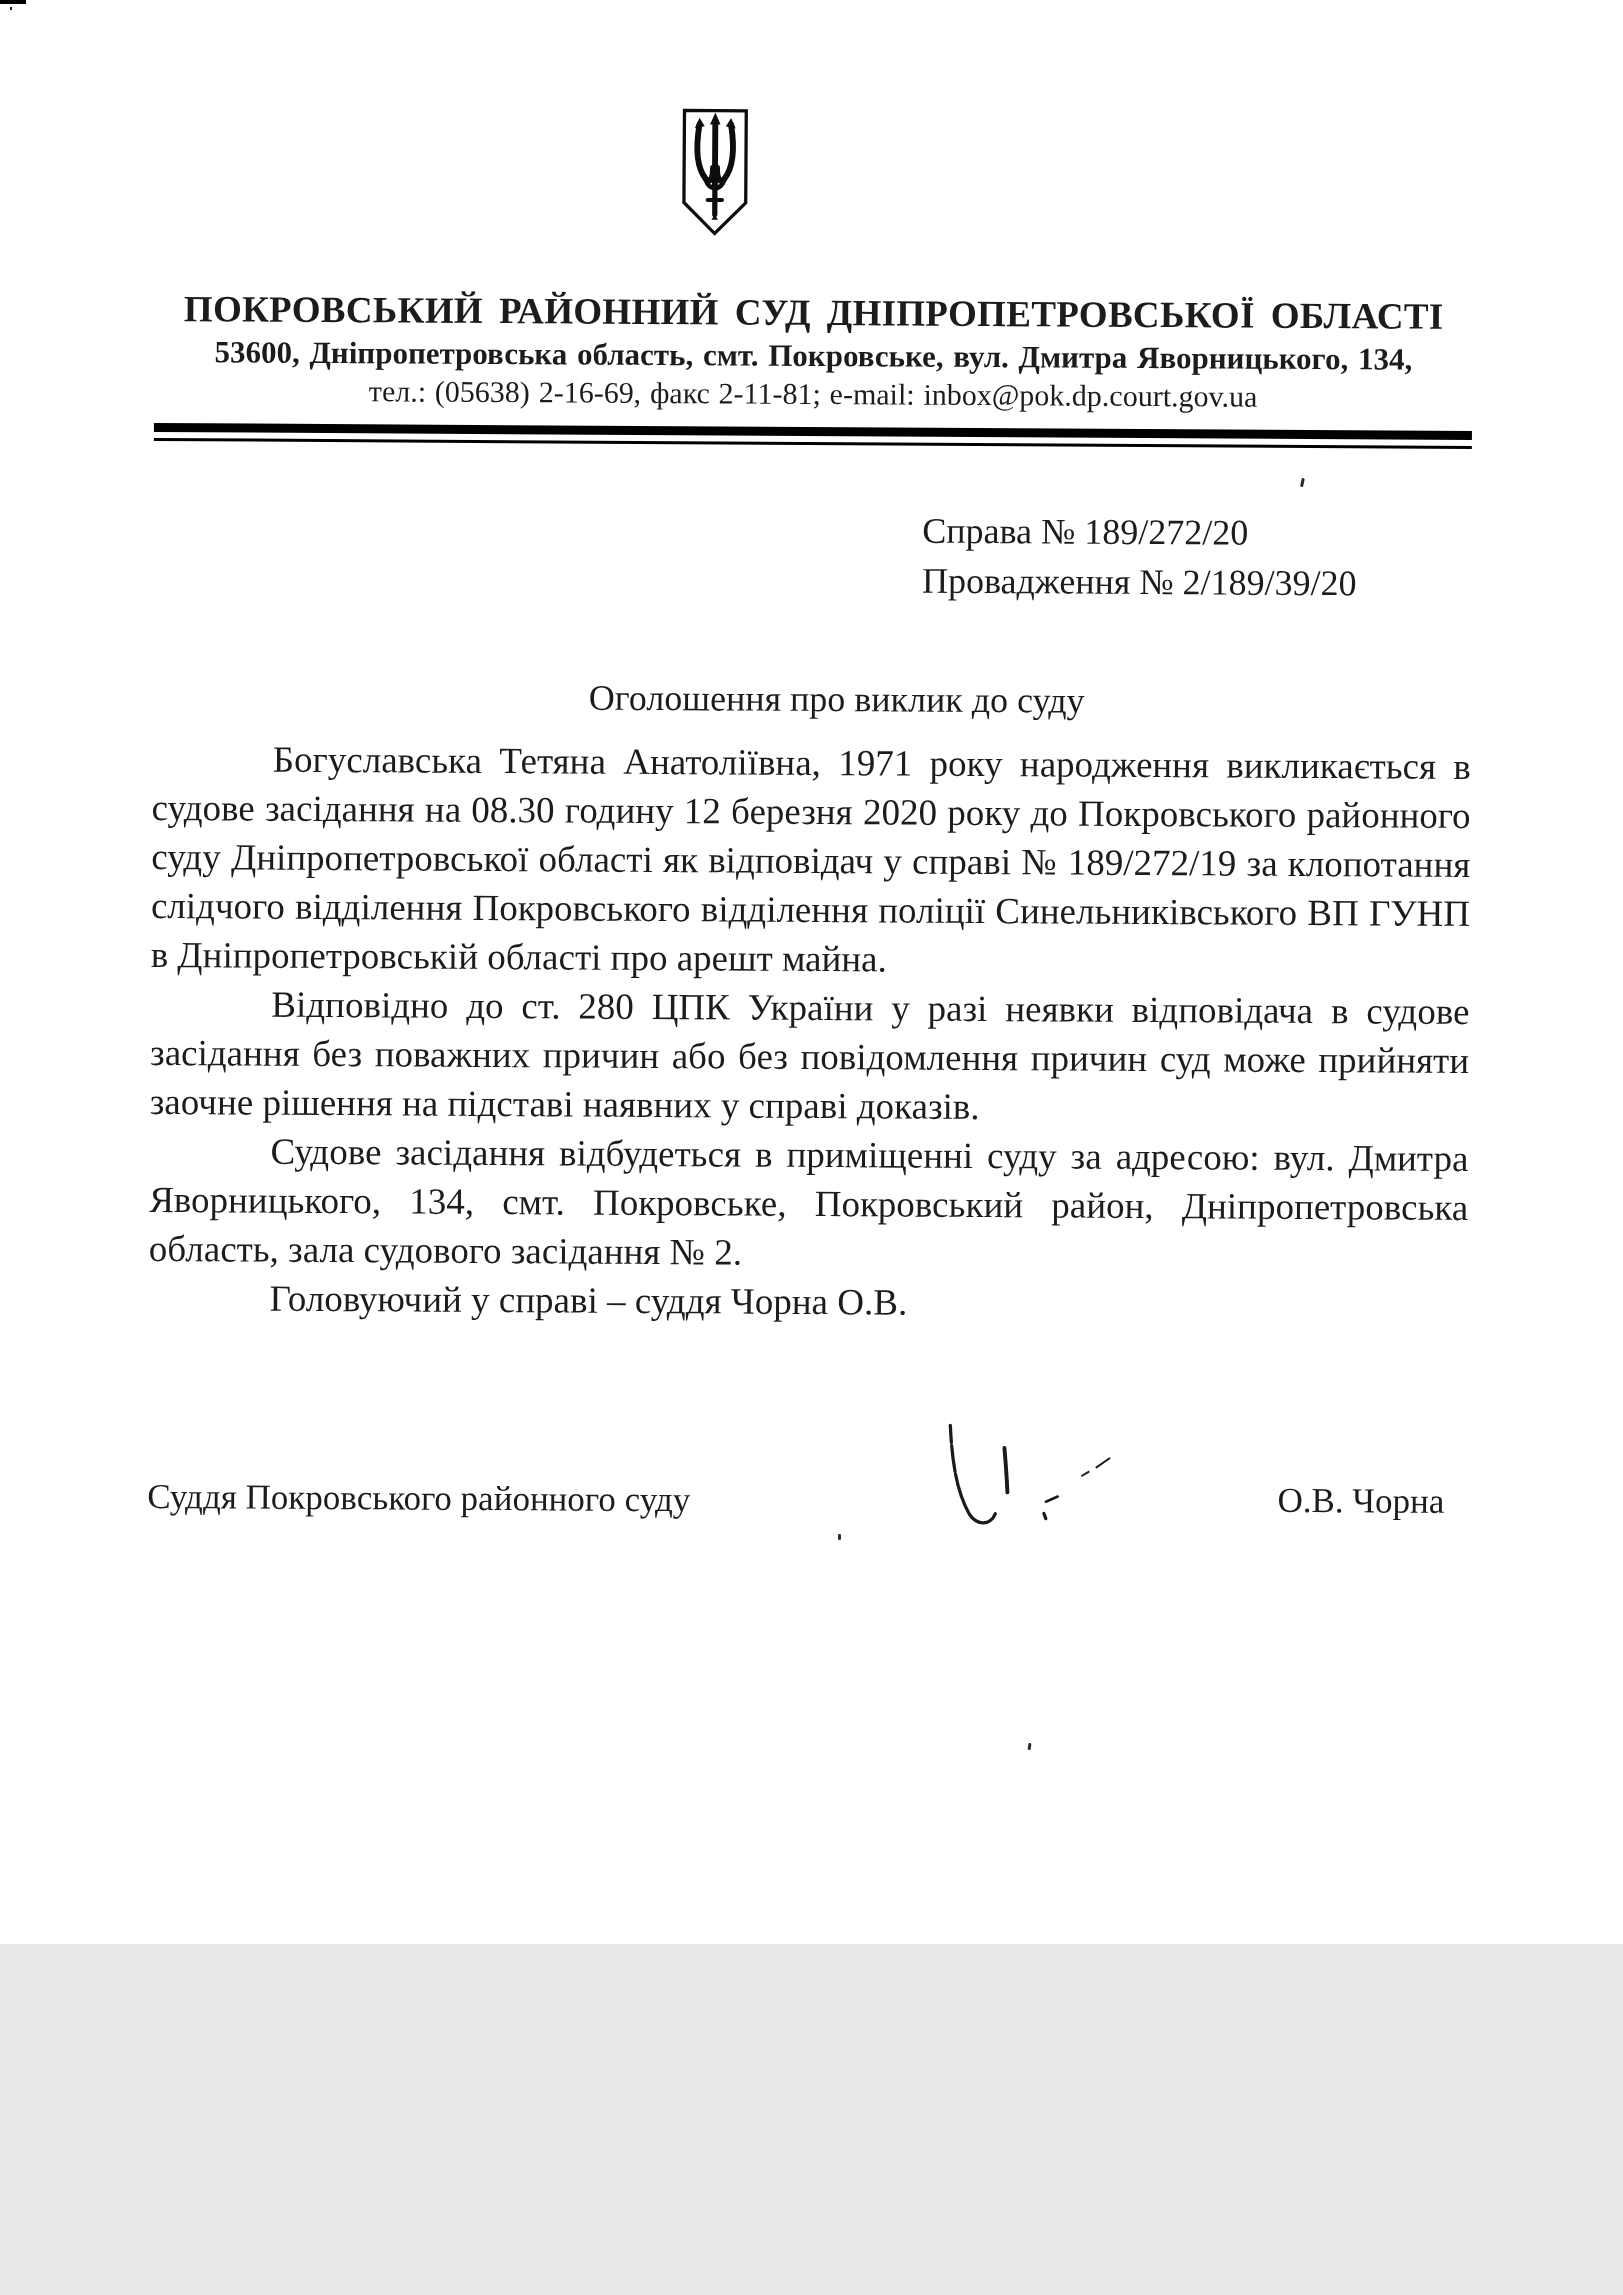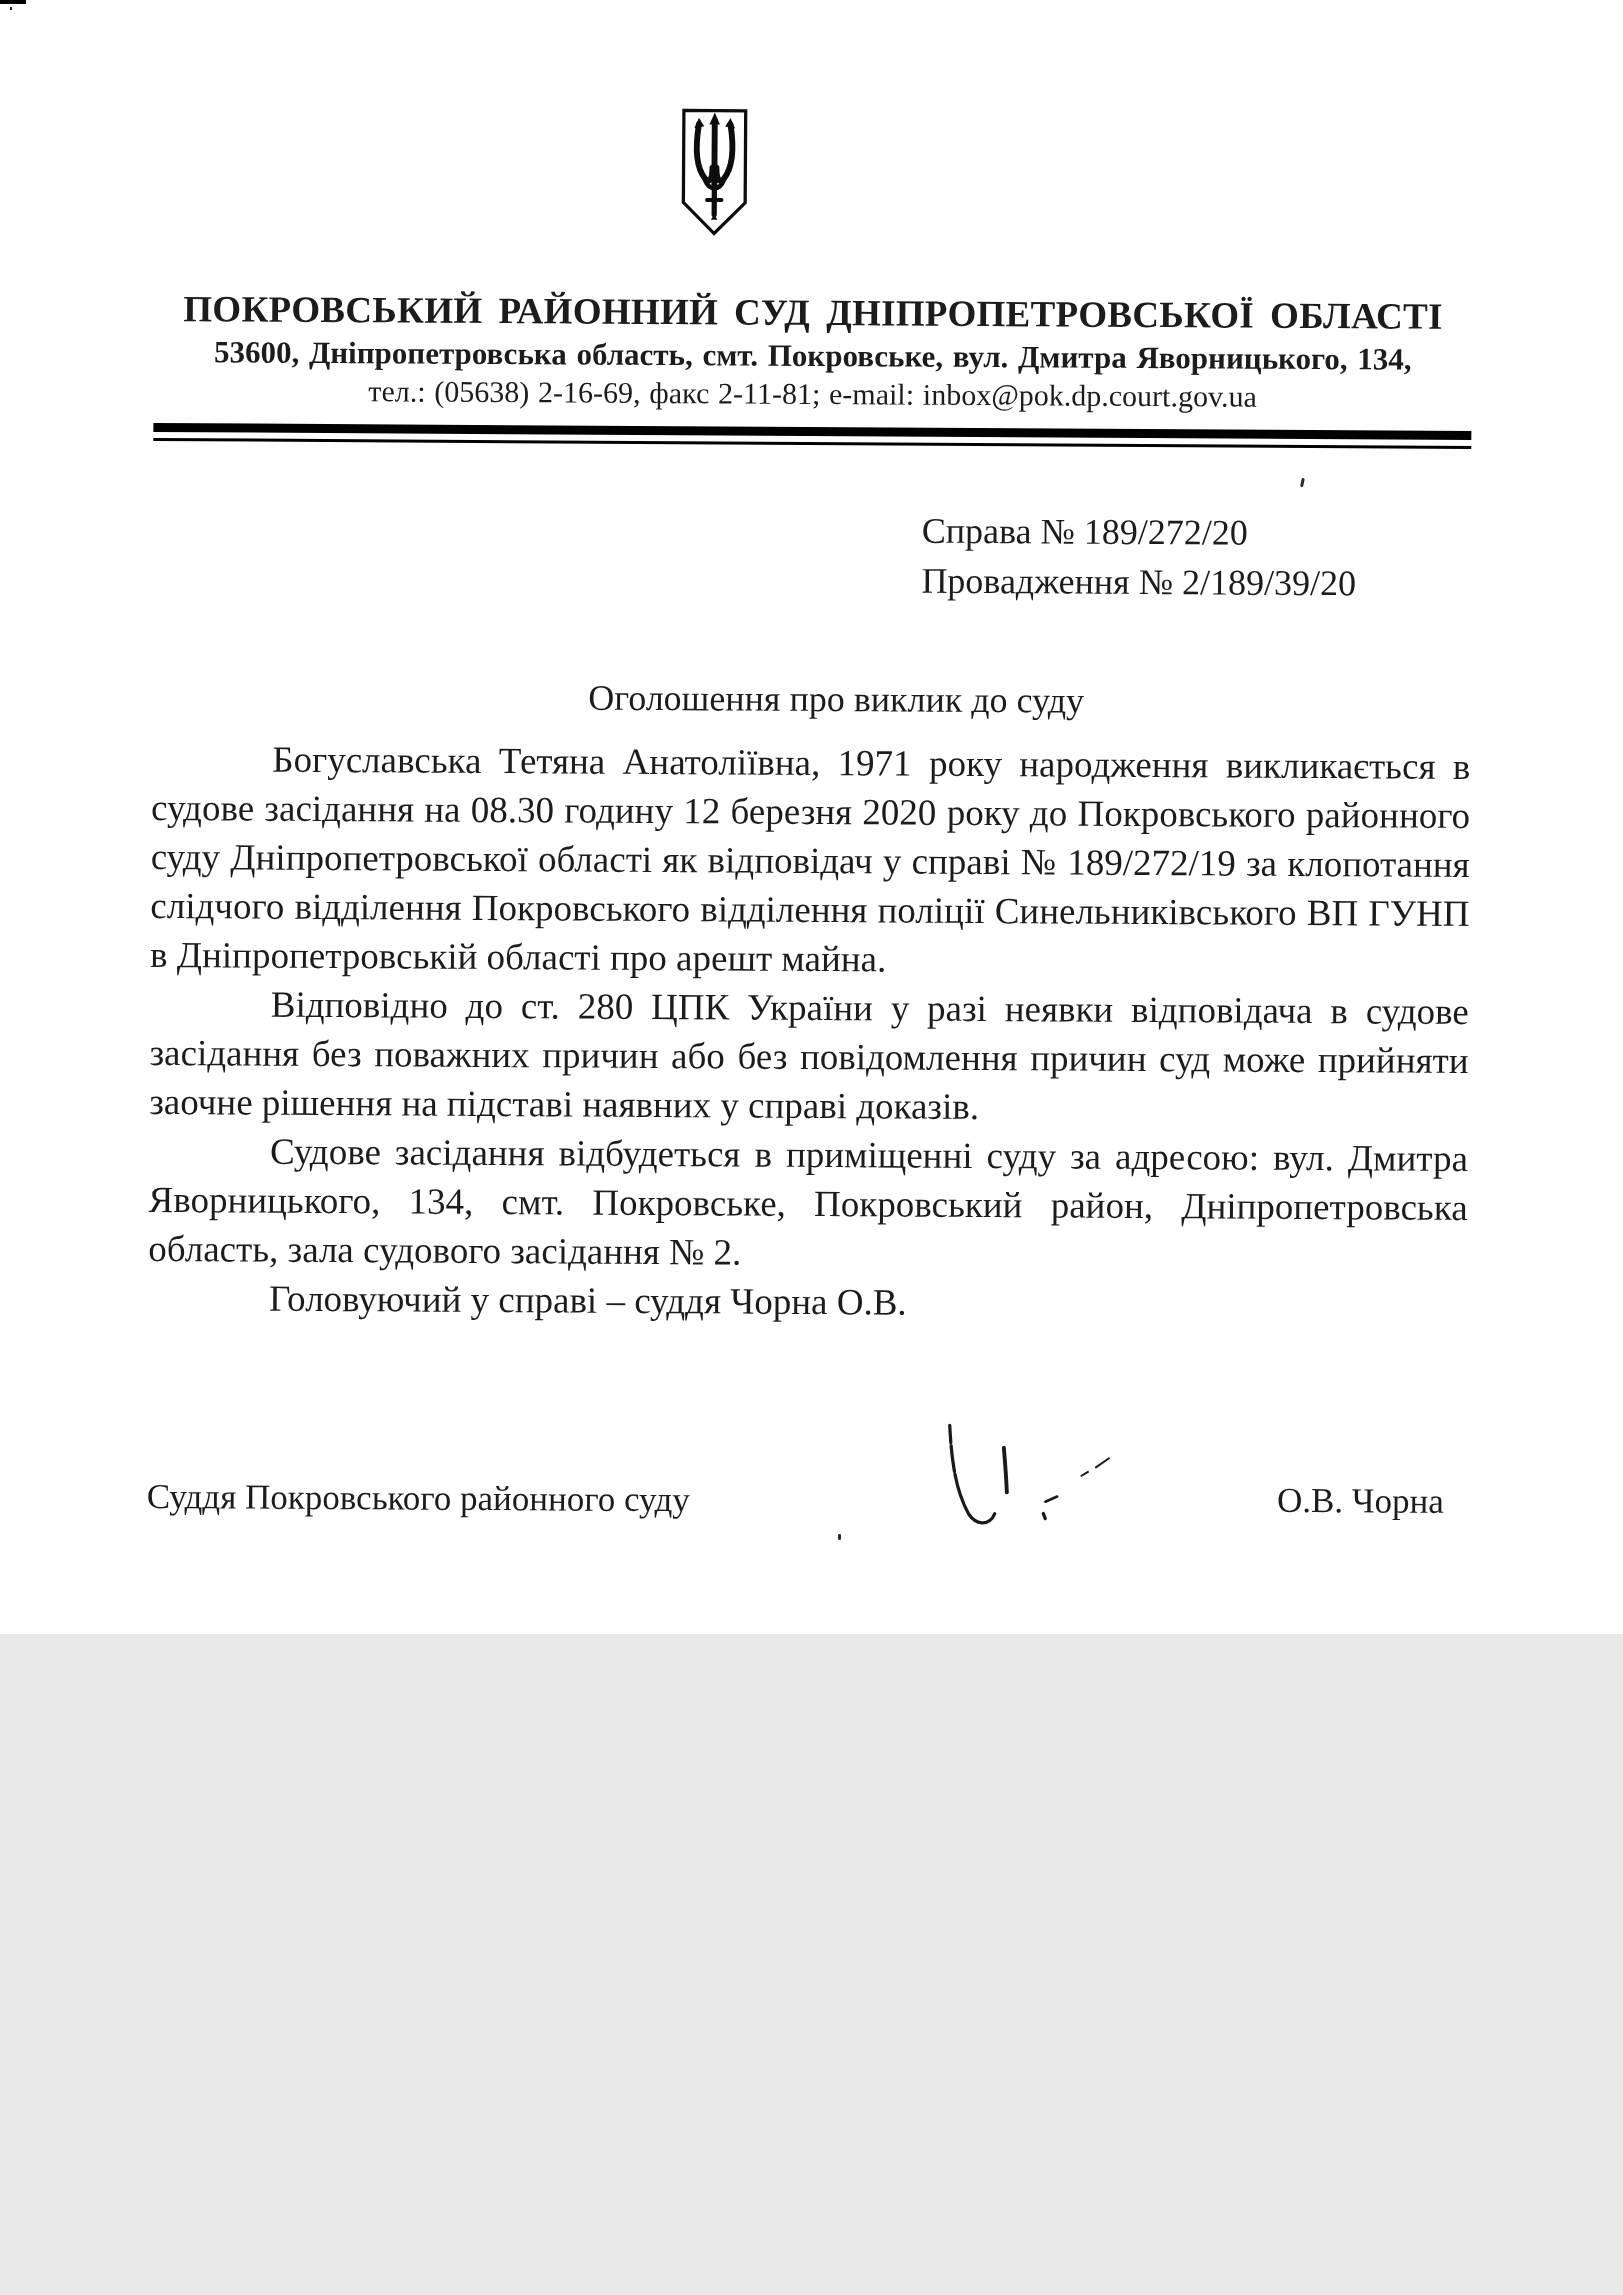--- a/index.html
+++ b/index.html
@@ -1,18 +1,18 @@
 <!DOCTYPE html>
 <html lang="uk" style="font-size:10.5px"><head>
 <meta charset="utf-8">
 <style>
   html,body{margin:0;padding:0;background:#e8e8e8;}
   .page{
     position:relative;
-    width:1623px;height:1634px;
+    width:1623px;height:1944px;
     background:#ffffff;
     overflow:hidden;
     font-family:"Liberation Serif","DejaVu Serif",serif;
     color:#1c1c1c;
   }
   .content{
     position:absolute;inset:0;
     transform:rotate(0.35deg);
     transform-origin:50% 30%;
   }

